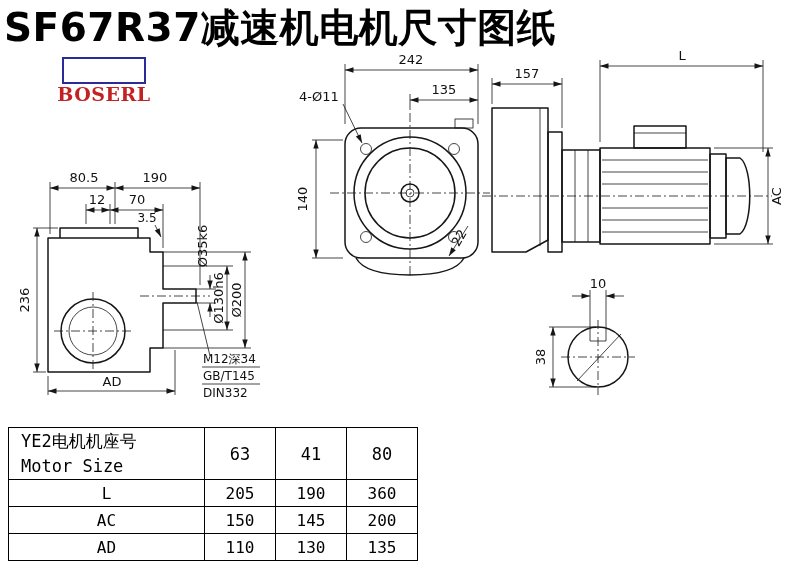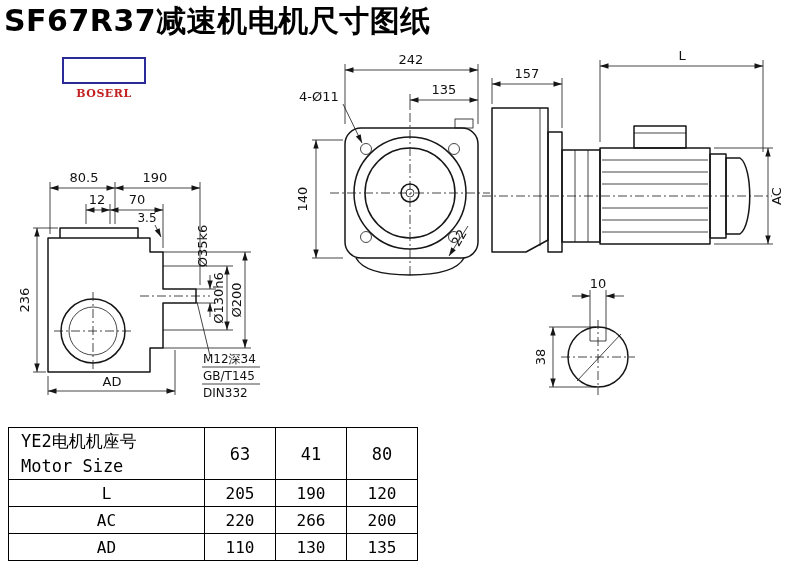--- a/index.html
+++ b/index.html
@@ -1,21 +1,21 @@
 <!DOCTYPE html>
 <html><head>
 <meta charset="utf-8">
 <style>
   *{margin:0;padding:0;box-sizing:border-box;}
   html,body{width:800px;height:574px;}
   body{background:#fff;font-family:"DejaVu Sans",sans-serif;position:relative;overflow:hidden;color:#000;}
   .page{position:absolute;inset:0;background:#fff;}
-  .title{position:absolute;left:4px;top:1px;font-size:30px;font-weight:bold;white-space:nowrap;letter-spacing:0.5px;}
+  .title{position:absolute;left:4px;top:1px;font-size:39px;font-weight:bold;white-space:nowrap;letter-spacing:0.5px;}
   .logo{position:absolute;left:62px;top:57px;width:84px;height:27px;border:2px solid #2a2a99;display:flex;align-items:center;justify-content:center;background:#fff;}
-  .logo span{font-family:"DejaVu Serif",serif;font-weight:bold;font-size:11px;color:#c22222;letter-spacing:.5px;margin-top:46px;}
+  .logo span{font-family:"DejaVu Serif",serif;font-weight:bold;font-size:19px;color:#c22222;letter-spacing:.5px;margin-top:46px;}
   svg.drawing{position:absolute;left:0;top:0;}
   .ln{fill:none;stroke:#161616;stroke-width:1.5;stroke-linejoin:round;}
   .tn{fill:none;stroke:#161616;stroke-width:0.8;}
   .cl{stroke-dasharray:9 3 2 3;}
   .dtxt{font-family:"DejaVu Sans",sans-serif;font-size:13px;fill:#111;}
   .ntxt{font-size:12px;}
   .size-table{position:absolute;left:8px;top:427px;border-collapse:collapse;table-layout:fixed;font-family:"DejaVu Sans Mono","Liberation Mono",monospace;}
   .size-table td{border:1.5px solid #000;text-align:center;vertical-align:middle;font-size:16px;background:#fff;}
   .size-table .col0{width:196px;}
   .size-table .colv{width:71px;}
@@ -201,26 +201,26 @@
         <div>Motor Size</div>
       </td>
       <td class="colv">63</td>
       <td class="colv">41</td>
       <td class="colv">80</td>
     </tr>
     <tr class="datarow">
       <td class="col0">L</td>
       <td class="colv">205</td>
       <td class="colv">190</td>
-      <td class="colv">120</td>
+      <td class="colv">360</td>
     </tr>
     <tr class="datarow">
       <td class="col0">AC</td>
-      <td class="colv">220</td>
-      <td class="colv">266</td>
+      <td class="colv">150</td>
+      <td class="colv">145</td>
       <td class="colv">200</td>
     </tr>
     <tr class="datarow">
       <td class="col0">AD</td>
       <td class="colv">110</td>
       <td class="colv">130</td>
       <td class="colv">135</td>
     </tr>
   </tbody>
     </table>

